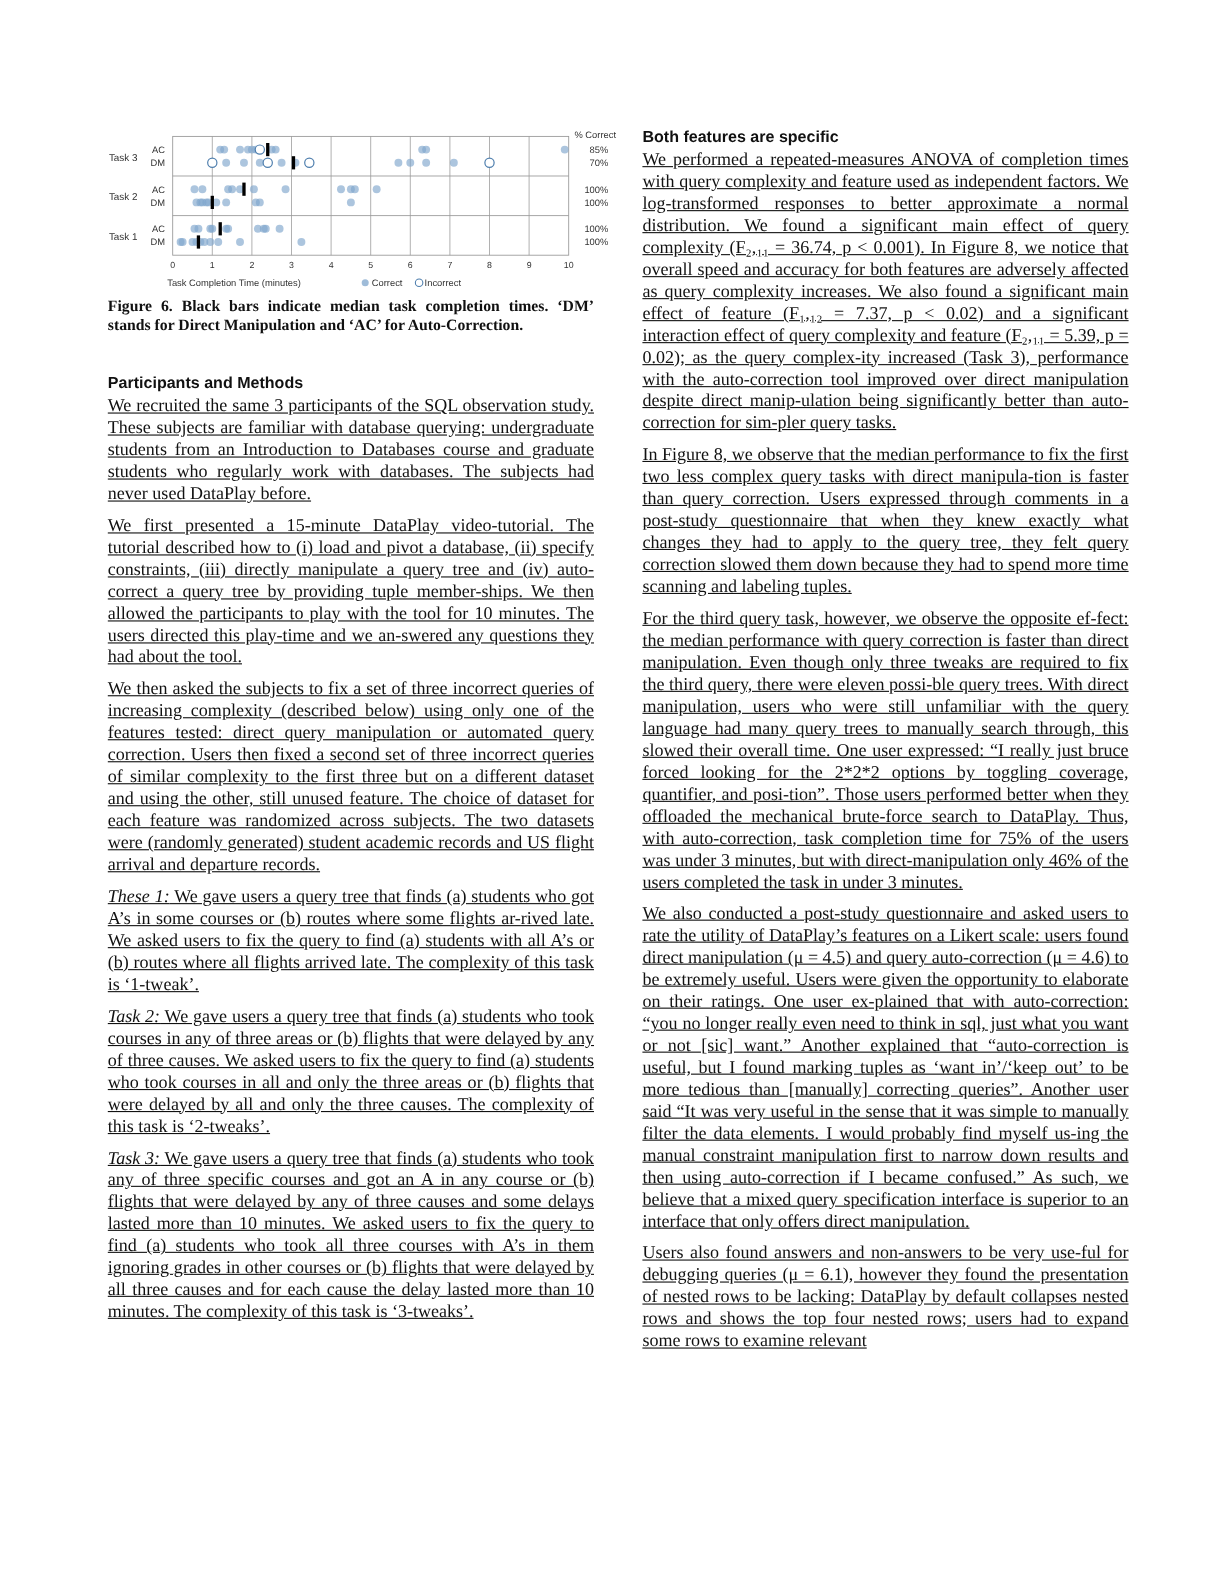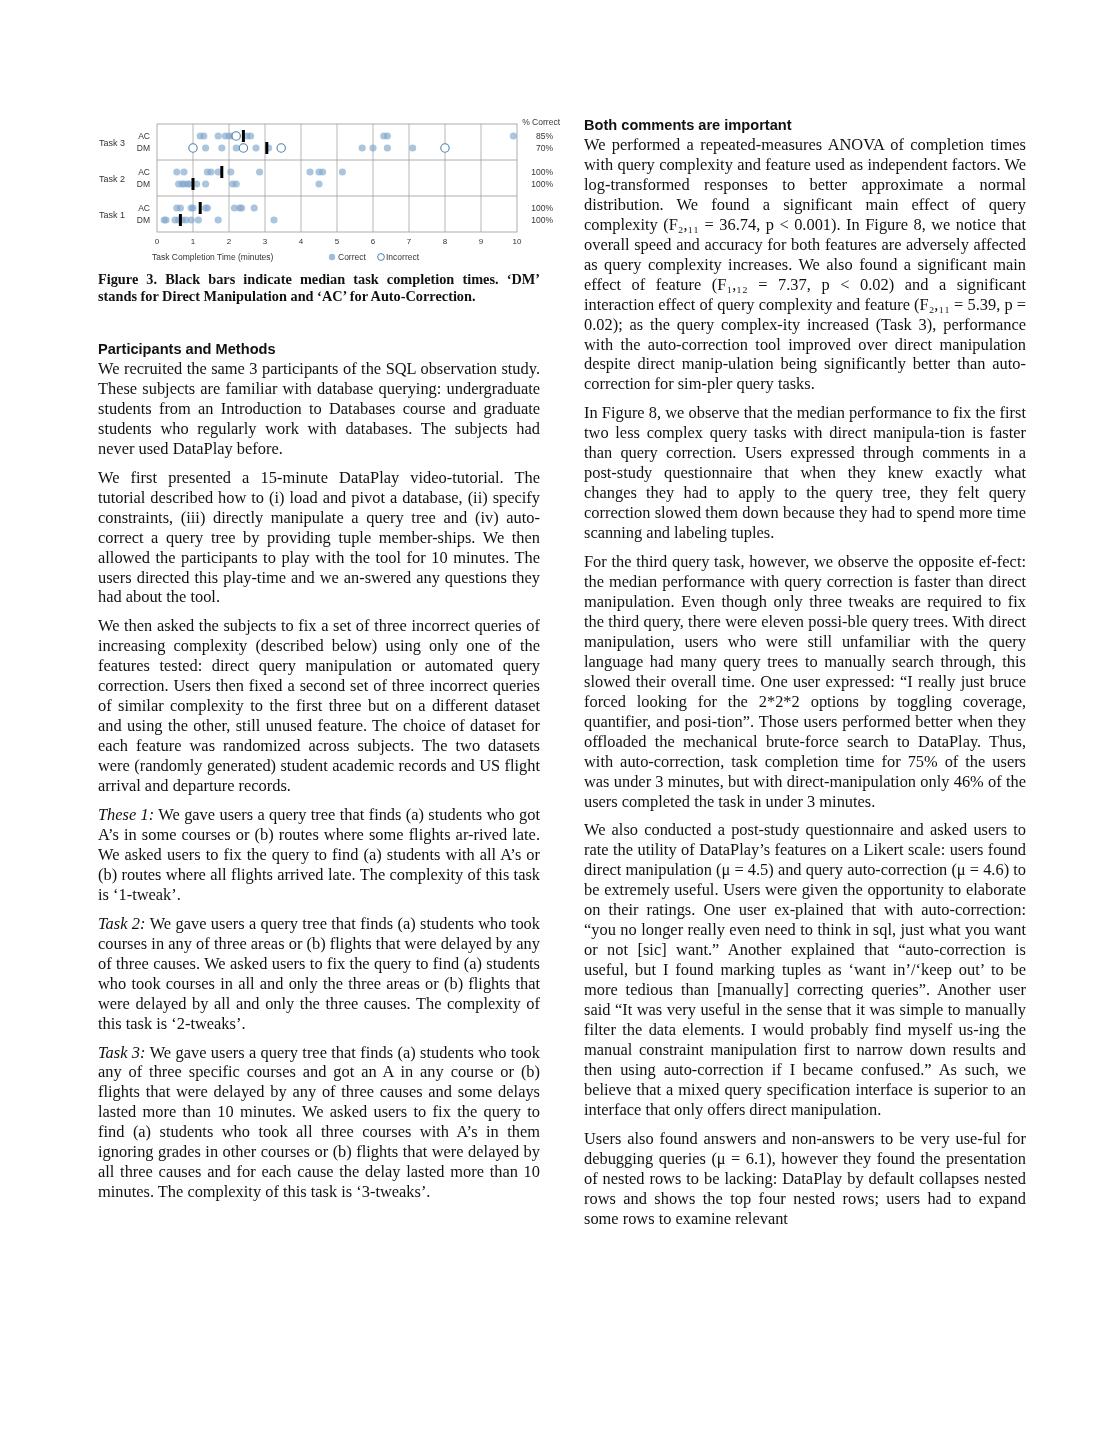--- a/index.html
+++ b/index.html
@@ -6,21 +6,21 @@
   body { width: 1113px; height: 1440px; position: relative; overflow: hidden;
          font-family: "Liberation Serif", serif; color: #111; }
   .figure { position: absolute; left: 95px; top: 112px; width: 470px; height: 160px; }
   .figure svg { display: block; }
   .caption { position: absolute; left: 98px; top: 271px; width: 442px;
              font-family: "Liberation Serif", serif; font-weight: bold; font-size: 14.3px;
              line-height: 17px; text-align: justify; }
   .sec-head { font-family: "Liberation Sans", sans-serif; font-weight: bold; font-size: 14.6px;
               line-height: 19px; margin: 0; }
   p { margin: 0 0 9px 0; font-size: 16.4px; line-height: 19.95px; text-align: justify;
-      hyphens: manual; }
+      hyphens: manual; text-decoration: underline; }
   p .lead { font-style: italic; }
   .block { position: absolute; width: 442px; }
   .tk { font-family: "Liberation Sans", sans-serif; fill: #333; }
 </style>
 </head>
 <body>
 
 <div class="figure">
   <svg id="chart" width="470" height="160" viewBox="0 0 470 160" xmlns="http://www.w3.org/2000/svg">
       <rect x="62" y="12" width="360" height="108" fill="none" stroke="#9a9a9a" stroke-width="0.8"></rect>
@@ -134,32 +134,32 @@
       <circle cx="123.19999999999999" cy="108" r="3.6" fill="#7fa6cc" fill-opacity="0.65"></circle>
       <circle cx="179" cy="108" r="3.6" fill="#7fa6cc" fill-opacity="0.65"></circle>
       <rect x="83.9" y="102" width="3" height="12" fill="#000000"></rect>
       <text x="57" y="148" font-size="8.5" class="tk">Task Completion Time (minutes)</text>
       <circle cx="237" cy="145" r="3.2" fill="#7fa6cc" fill-opacity="0.75"></circle>
       <text x="243" y="148" font-size="8.5" class="tk">Correct</text>
       <circle cx="286" cy="145" r="3.4" fill="#fff" stroke="#4f7fae" stroke-width="1"></circle>
       <text x="291" y="148" font-size="8.5" class="tk">Incorrect</text>
     </svg>
 </div>
-<div class="caption">Figure 3.  Black bars indicate median task completion times.  ‘DM’ stands for Direct Manipulation and ‘AC’ for Auto-Correction.</div>
+<div class="caption">Figure 6.  Black bars indicate median task completion times.  ‘DM’ stands for Direct Manipulation and ‘AC’ for Auto-Correction.</div>
 
 <div class="block" id="left-block" style="left:98px; top:340px;">
   <h3 class="sec-head">Participants and Methods</h3>
   <p><span class="lead"></span><span>We recruited the same 3 participants of the SQL observation study.  These subjects are familiar with database querying: undergraduate students from an Introduction to Databases course and graduate students who regularly work with databases. The subjects had never used DataPlay before.</span></p>
   <p><span class="lead"></span><span>We first presented a 15-minute DataPlay video-tutorial. The tutorial described how to (i) load and pivot a database, (ii) specify constraints, (iii) directly manipulate a query tree and (iv) auto-correct a query tree by providing tuple member-ships. We then allowed the participants to play with the tool for 10 minutes. The users directed this play-time and we an-swered any questions they had about the tool.</span></p>
   <p><span class="lead"></span><span>We then asked the subjects to fix a set of three incorrect queries of increasing complexity (described below) using only one of the features tested:  direct query manipulation or automated query correction.  Users then fixed a second set of three incorrect queries of similar complexity to the first three but on a different dataset and using the other, still unused feature.  The choice of dataset for each feature was randomized across subjects.  The two datasets were (randomly generated) student academic records and US flight arrival and departure records.</span></p>
   <p><span class="lead">These 1:</span><span> We gave users a query tree that finds (a) students who got A’s in some courses or (b) routes where some flights ar-rived late. We asked users to fix the query to find (a) students with all A’s or (b) routes where all flights arrived late.  The complexity of this task is ‘1-tweak’.</span></p>
   <p><span class="lead">Task 2:</span><span>  We gave users a query tree that finds (a) students who took courses in any of three areas or (b) flights that were delayed by any of three causes.  We asked users to fix the query to find (a) students who took courses in all and only the three areas or (b) flights that were delayed by all and only the three causes. The complexity of this task is ‘2-tweaks’.</span></p>
   <p><span class="lead">Task 3:</span><span> We gave users a query tree that finds (a) students who took any of three specific courses and got an A in any course or (b) flights that were delayed by any of three causes and some delays lasted more than 10 minutes.  We asked users to fix the query to find (a) students who took all three courses with A’s in them ignoring grades in other courses or (b) flights that were delayed by all three causes and for each cause the delay lasted more than 10 minutes.  The complexity of this task is ‘3-tweaks’.</span></p>
 </div>
 
 <div class="block" id="right-block" style="left:584px; top:116px;">
-  <h3 class="sec-head">Both comments are important</h3>
+  <h3 class="sec-head">Both features are specific</h3>
   <p><span>We performed a repeated-measures ANOVA of completion times with query complexity and feature used as independent factors. We log-transformed responses to better approximate a normal distribution.  We found a significant main effect of query complexity (F₂,₁₁ = 36.74, p &lt; 0.001).  In Figure 8, we notice that overall speed and accuracy for both features are adversely affected as query complexity increases. We also found a significant main effect of feature (F₁,₁₂ = 7.37, p &lt; 0.02) and a significant interaction effect of query complexity and feature (F₂,₁₁ = 5.39, p = 0.02); as the query complex-ity increased (Task 3), performance with the auto-correction tool improved over direct manipulation despite direct manip-ulation being significantly better than auto-correction for sim-pler query tasks.</span></p>
   <p><span>In Figure 8, we observe that the median performance to fix the first two less complex query tasks with direct manipula-tion is faster than query correction. Users expressed through comments in a post-study questionnaire that when they knew exactly what changes they had to apply to the query tree, they felt query correction slowed them down because they had to spend more time scanning and labeling tuples.</span></p>
   <p><span>For the third query task, however, we observe the opposite ef-fect: the median performance with query correction is faster than direct manipulation.  Even though only three tweaks are required to fix the third query, there were eleven possi-ble query trees.  With direct manipulation, users who were still unfamiliar with the query language had many query trees to manually search through, this slowed their overall time. One user expressed: “I really just bruce forced looking for the 2*2*2 options by toggling coverage, quantifier, and posi-tion”. Those users performed better when they offloaded the mechanical brute-force search to DataPlay. Thus, with auto-correction, task completion time for 75% of the users was under 3 minutes, but with direct-manipulation only 46% of the users completed the task in under 3 minutes.</span></p>
   <p><span>We also conducted a post-study questionnaire and asked users to rate the utility of DataPlay’s features on a Likert scale: users found direct manipulation (μ = 4.5) and query auto-correction (μ = 4.6) to be extremely useful. Users were given the opportunity to elaborate on their ratings.  One user ex-plained that with auto-correction: “you no longer really even need to think in sql, just what you want or not [sic] want.” Another explained that “auto-correction is useful, but I found marking tuples as ‘want in’/‘keep out’ to be more tedious than [manually] correcting queries”.  Another user said “It was very useful in the sense that it was simple to manually filter the data elements.  I would probably find myself us-ing the manual constraint manipulation first to narrow down results and then using auto-correction if I became confused.” As such, we believe that a mixed query specification interface is superior to an interface that only offers direct manipulation.</span></p>
   <p><span>Users also found answers and non-answers to be very use-ful for debugging queries (μ = 6.1), however they found the presentation of nested rows to be lacking: DataPlay by default collapses nested rows and shows the top four nested rows; users had to expand some rows to examine relevant</span></p>
 </div>
 
 </body></html>

